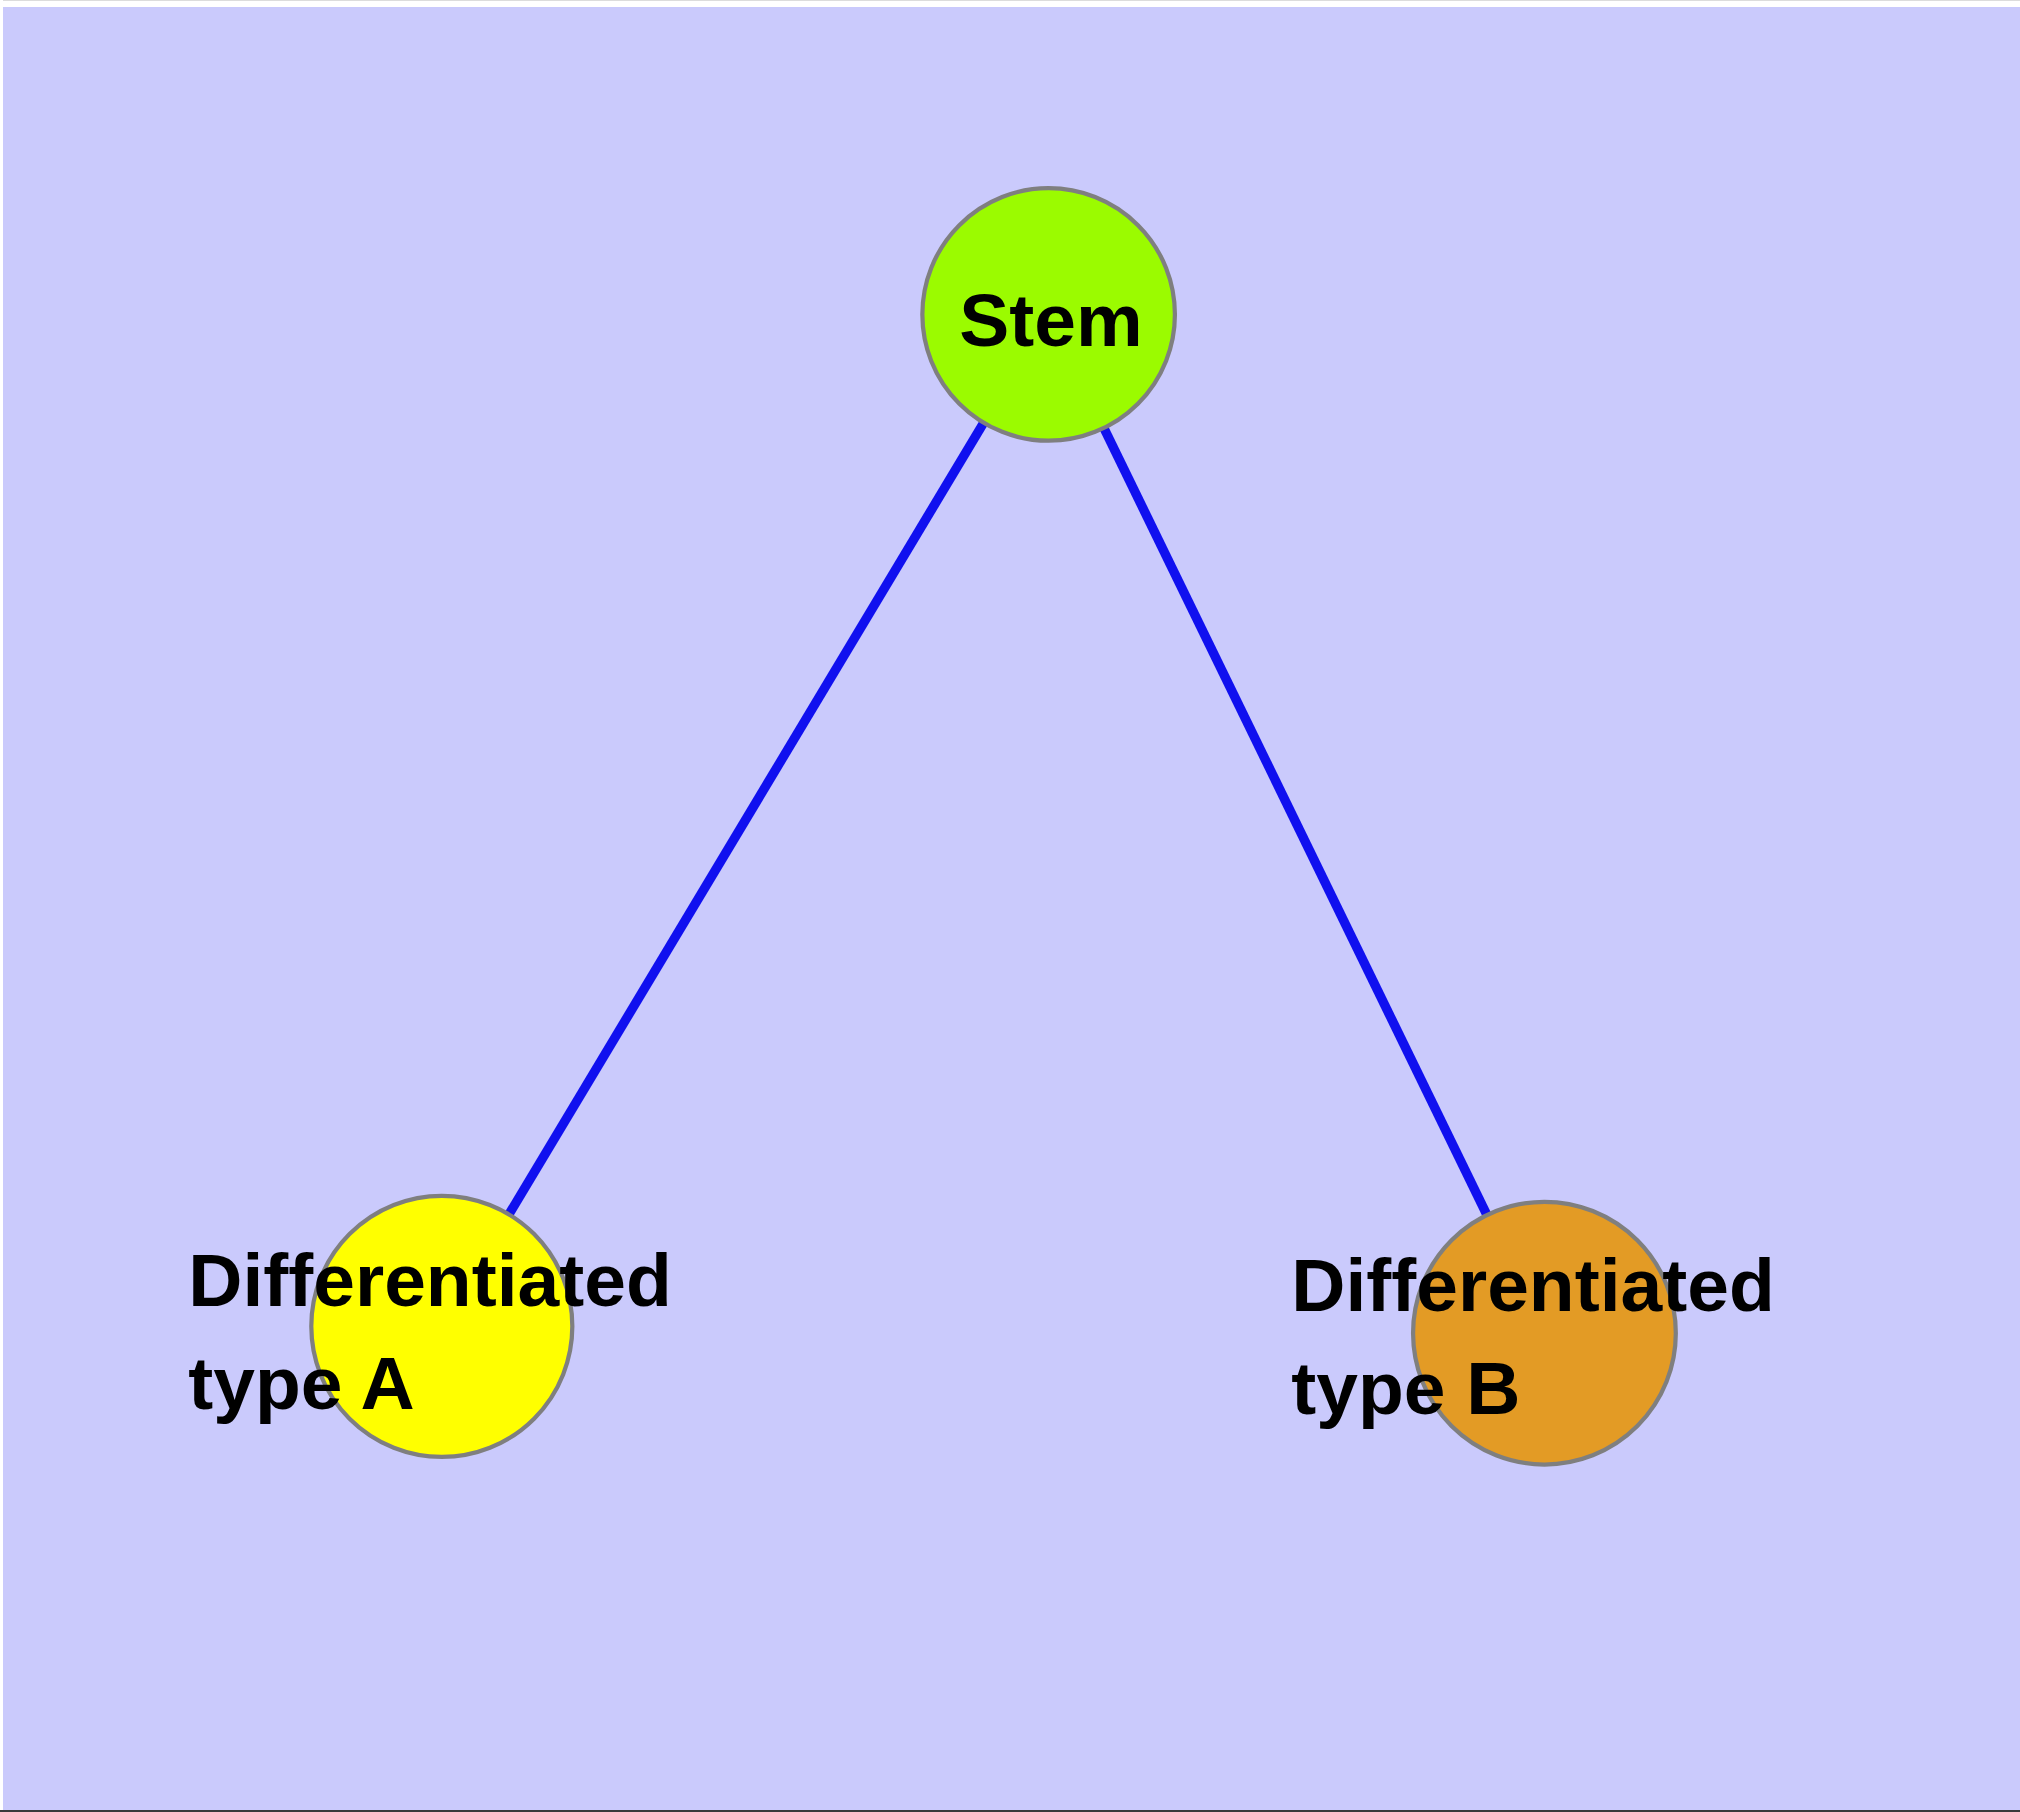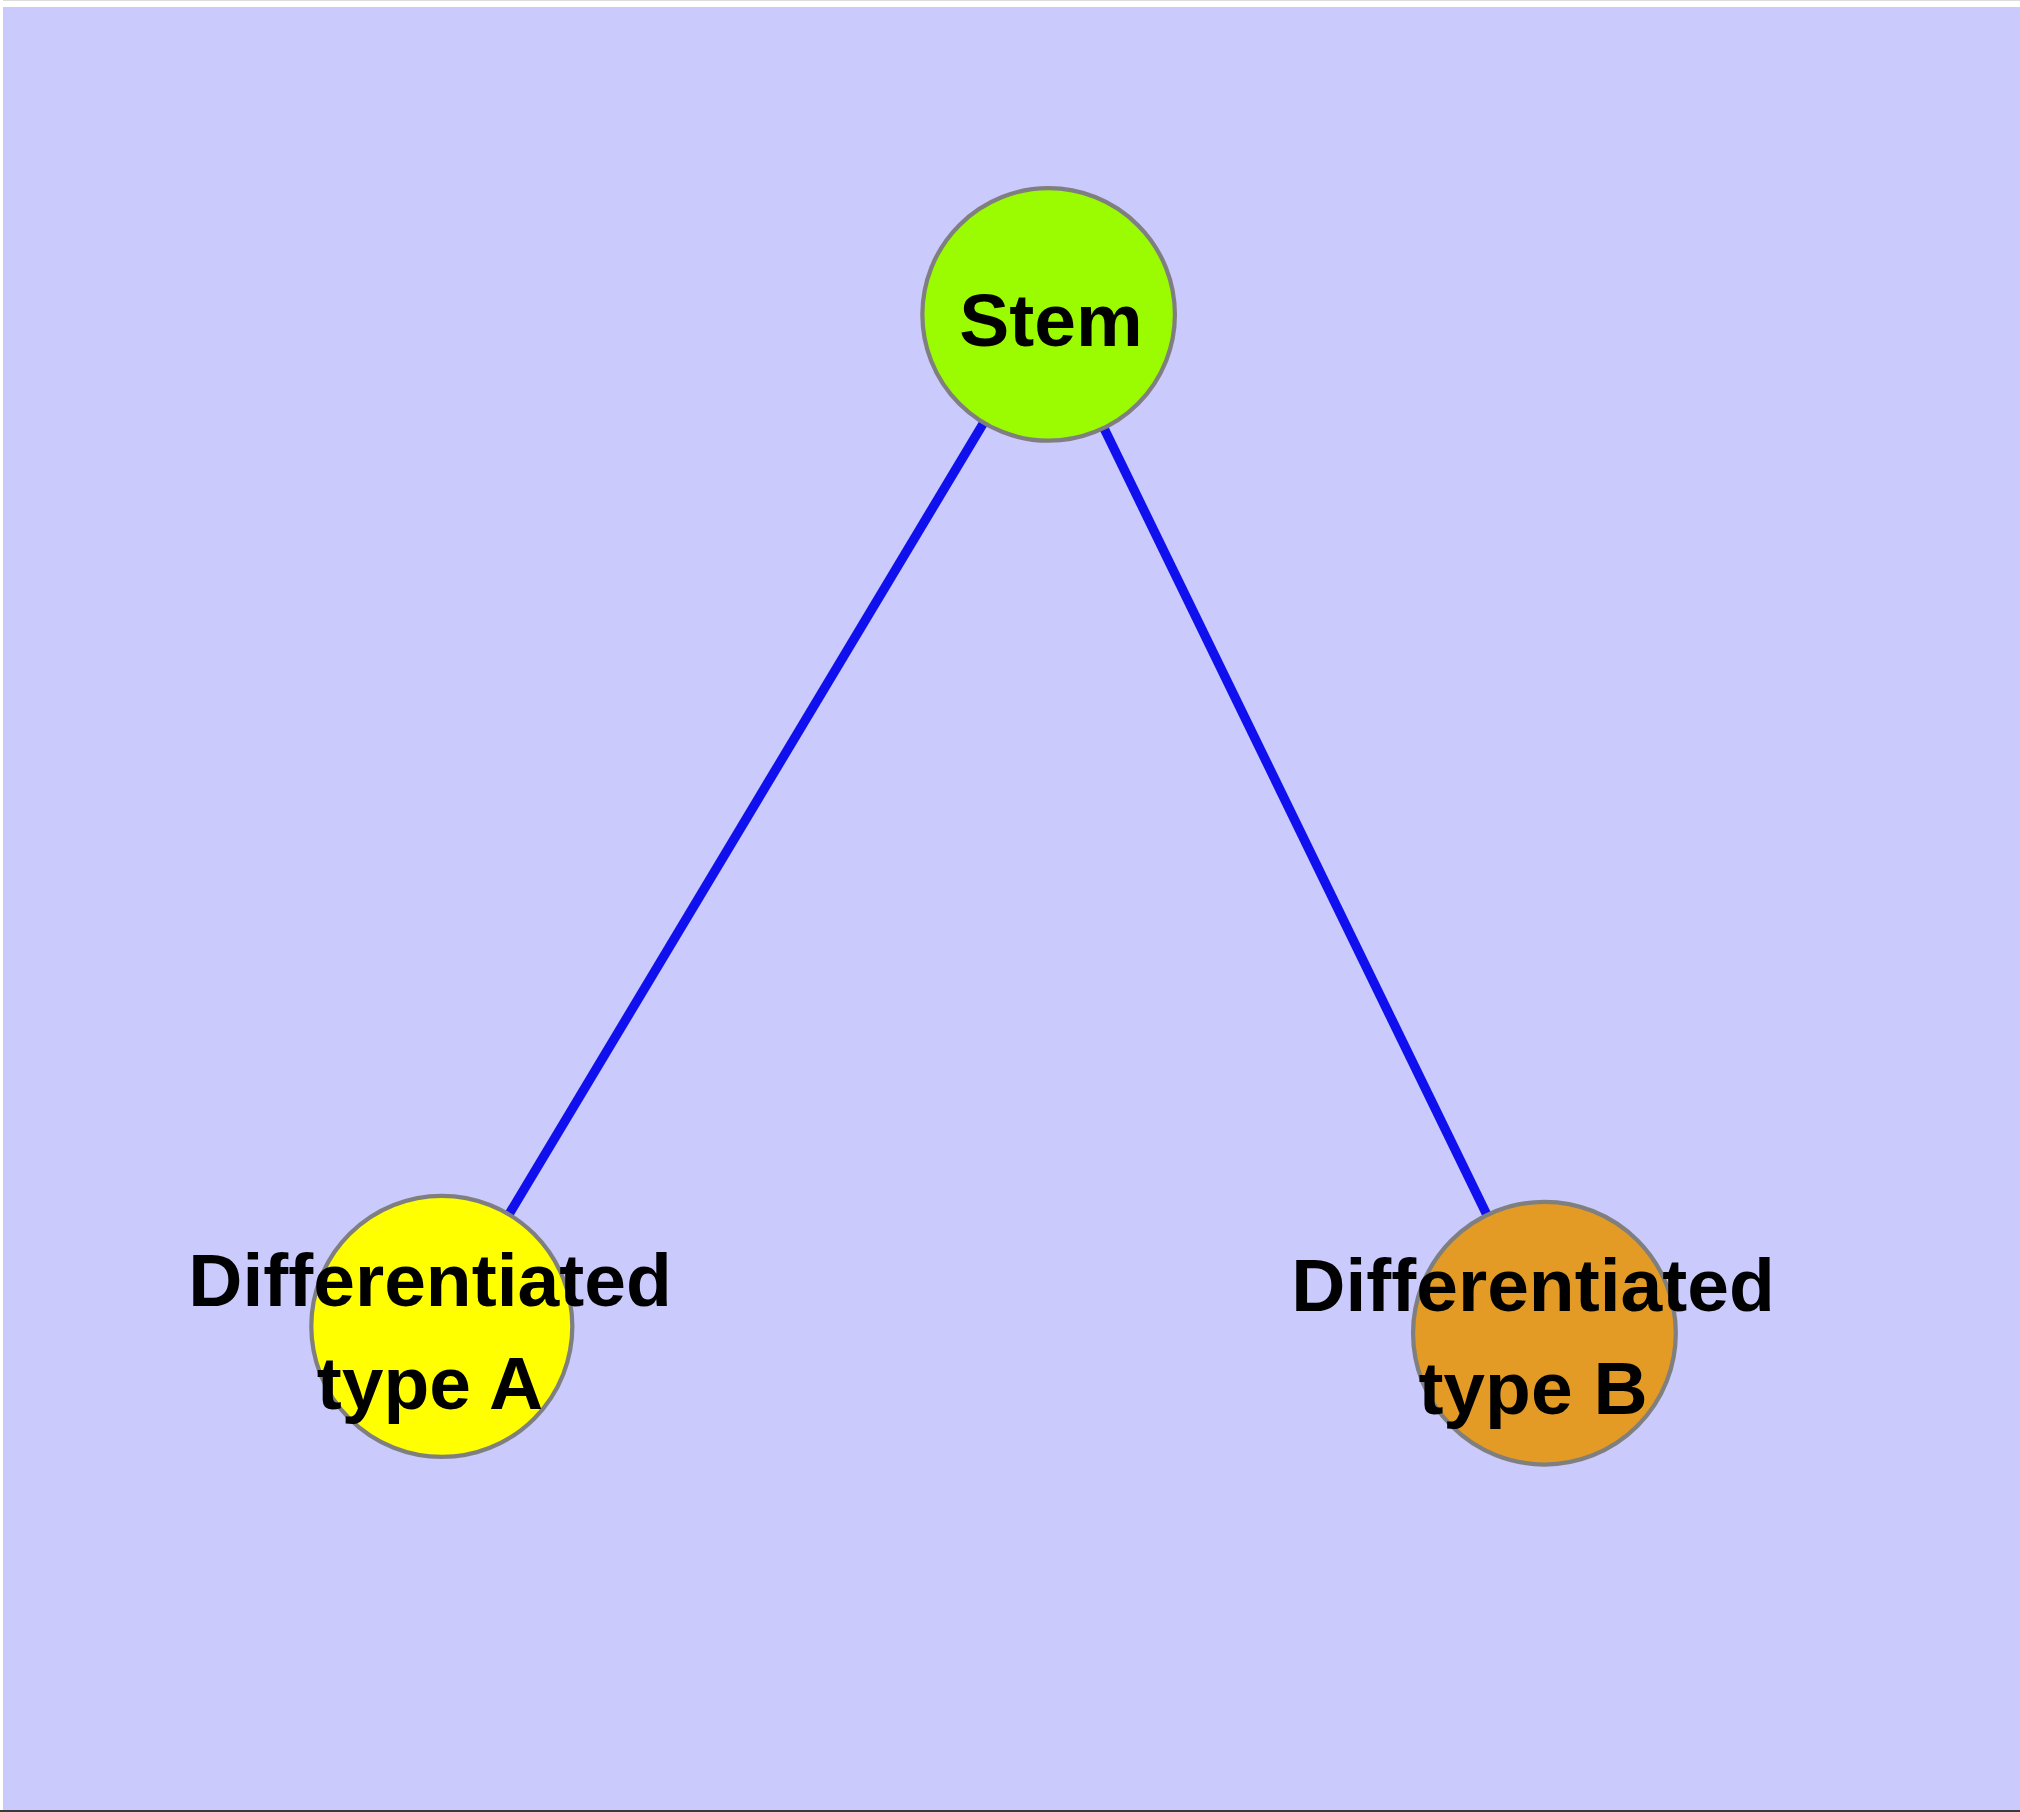--- a/index.html
+++ b/index.html
@@ -45,21 +45,21 @@
     stroke-width: 11px;
     stroke-linecap: butt;
   }
   svg.graph-layer circle {
     stroke: var(--node-border, #7f7f7f);
     stroke-width: 5px;
   }
   .node-label {
     position: absolute;
     transform: translate(-50%, -50%);
-    text-align: center;
+    text-align: left;
     color: #000000;
     font-weight: bold;
     font-size: 75px;
     line-height: 103px;
     white-space: pre-line;
     letter-spacing: 0;
   }
   .label-stem   { left: 1051px; top: 320px;  }
   .label-type-a { left: 430px;  top: 1332px; }
   .label-type-b { left: 1533px; top: 1337px; }

